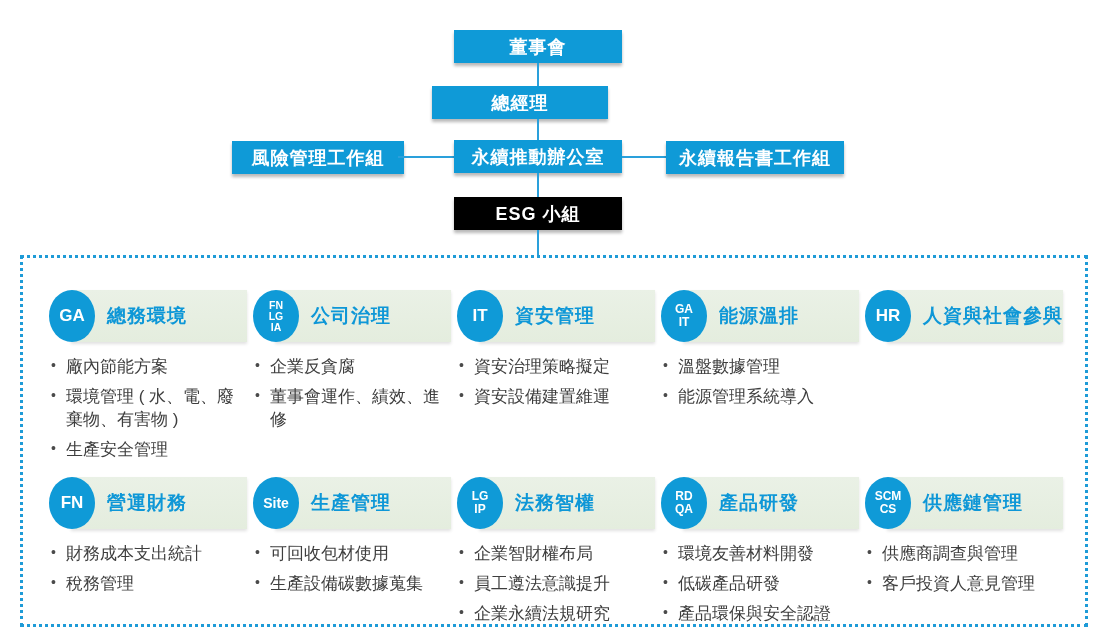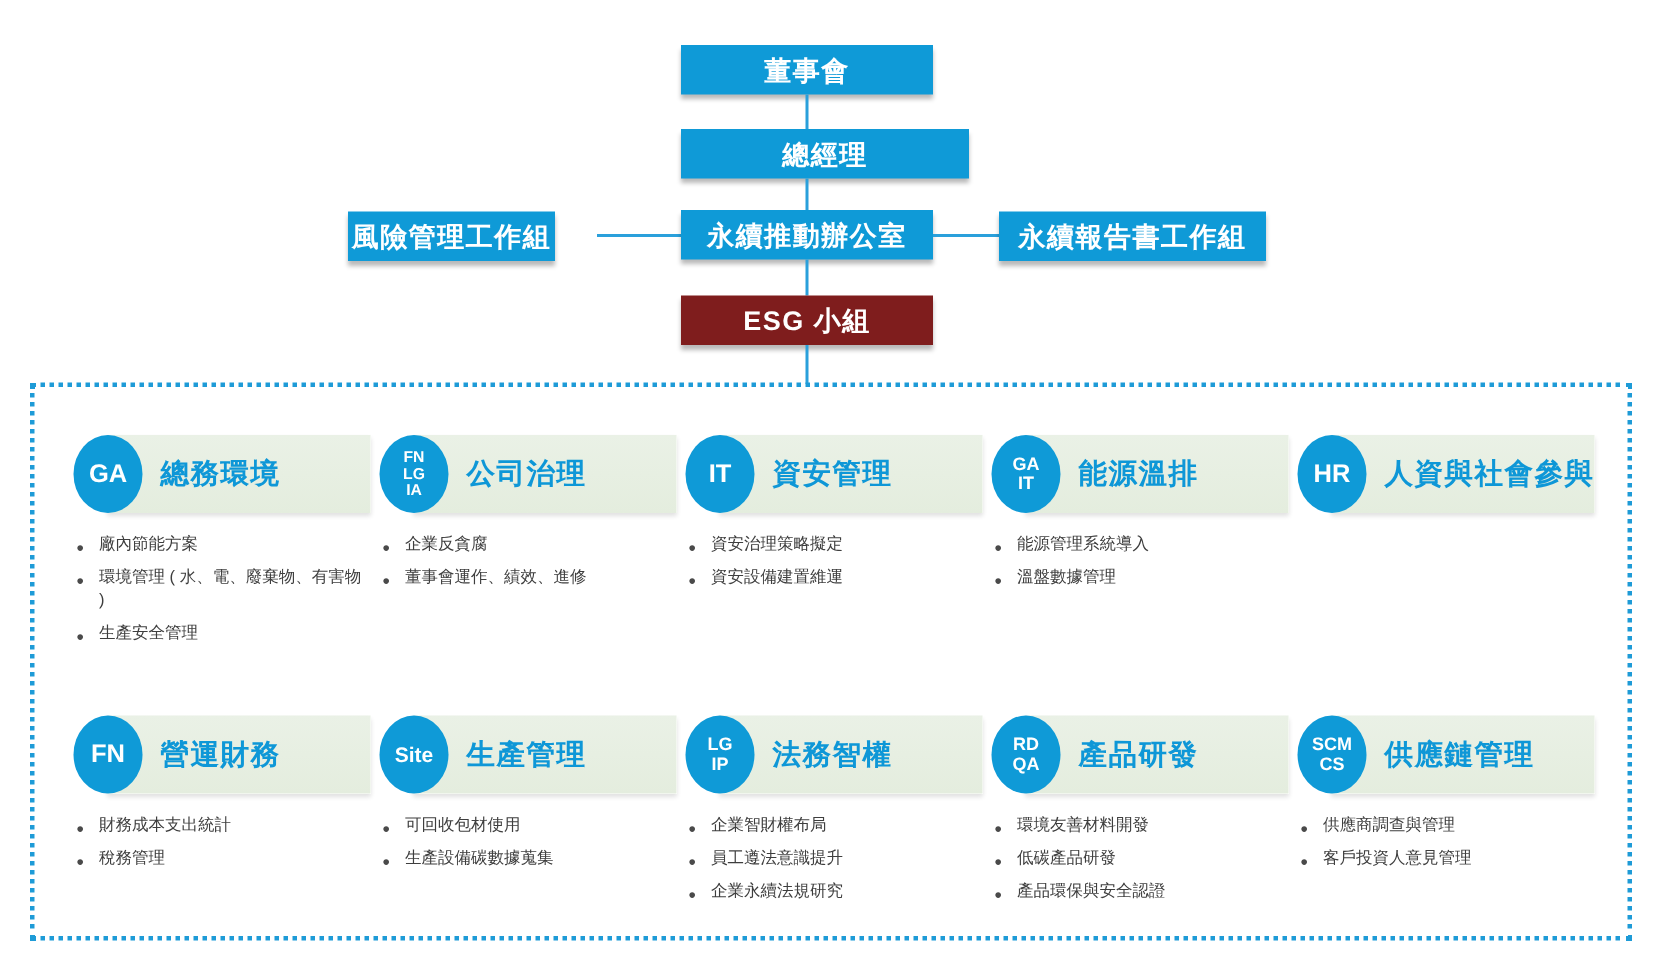--- a/index.html
+++ b/index.html
@@ -16,21 +16,21 @@
     height:33px;
     background:#0F9AD7;
     color:#ffffff;
     font-size:18px;
     font-weight:bold;
     letter-spacing:1px;
     display:flex;align-items:center;justify-content:center;
     box-shadow:0 3px 3px rgba(0,0,0,0.28);
     white-space:nowrap;
   }
-  .node.green{background:#7f1d1d;}
+  .node.green{background:#000000;}
   .conn{
     position:absolute;
     background:#2AA0DB;
   }
   .conn.v{width:2px;}
   .conn.h{height:2px;}
   
   .panel{
     position:absolute;
     left:20px;top:255px;
@@ -79,46 +79,46 @@
     white-space:nowrap;
   }
   .items{
     margin:14px 0 0 0;
     padding:0;
     list-style:none;
   }
   .items li{
     position:relative;
     padding-left:17px;
-    font-size:11px;
+    font-size:17px;
     line-height:1.35;
     color:#3E3E3E;
     margin-bottom:7px;
   }
   .items li::before{
     content:"\2022";
     position:absolute;left:2px;top:0;
     color:#4a4a4a;
     font-size:14px;
   }
 </style>
 </head>
 <body>
 
 <div class="stage">
 
   <div class="node" style="left:454px;top:30px;width:168px;">董事會</div>
 
   <div class="conn v" style="left:537px;top:63px;height:23px;"></div>
 
-  <div class="node" style="left:454px;top:86px;width:192px;">總經理</div>
+  <div class="node" style="left:432px;top:86px;width:176px;">總經理</div>
 
   <div class="conn v" style="left:537px;top:119px;height:21px;"></div>
 
-  <div class="node" style="left:232px;top:141px;width:138px;">風險管理工作組</div>
+  <div class="node" style="left:232px;top:141px;width:172px;">風險管理工作組</div>
 
   <div class="conn h" style="left:398px;top:156px;width:56px;"></div>
 
   <div class="node" style="left:454px;top:140px;width:168px;">永續推動辦公室</div>
 
   <div class="conn h" style="left:622px;top:156px;width:44px;"></div>
 
   <div class="node" style="left:666px;top:141px;width:178px;">永續報告書工作組</div>
 
   <div class="conn v" style="left:537px;top:173px;height:24px;"></div>
@@ -183,22 +183,22 @@
         <div class="group-header">
           <div class="badge lines-2">
             <span>GA</span>
             <span>IT</span>
           </div>
           <div class="bar">
             <span class="title">能源溫排</span>
           </div>
         </div>
         <ul class="items">
+          <li>溫盤數據管理</li>
           <li>能源管理系統導入</li>
-          <li>溫盤數據管理</li>
         </ul>
       </div>
 
       <div class="group">
         <div class="group-header">
           <div class="badge lines-1">
             <span>HR</span>
           </div>
           <div class="bar">
             <span class="title">人資與社會參與</span>

